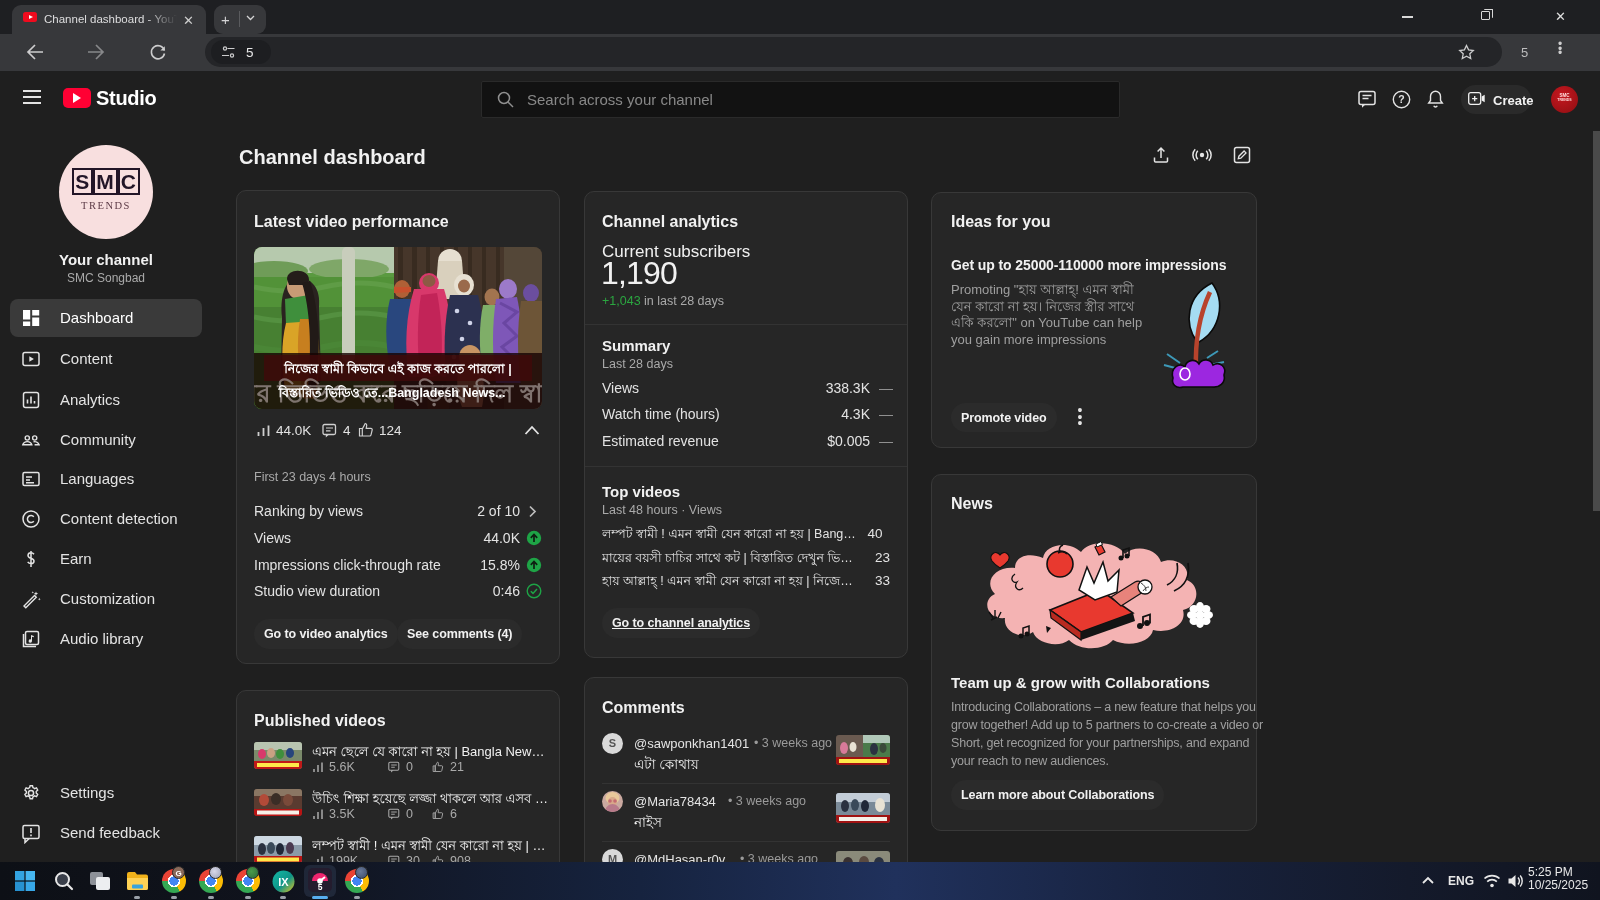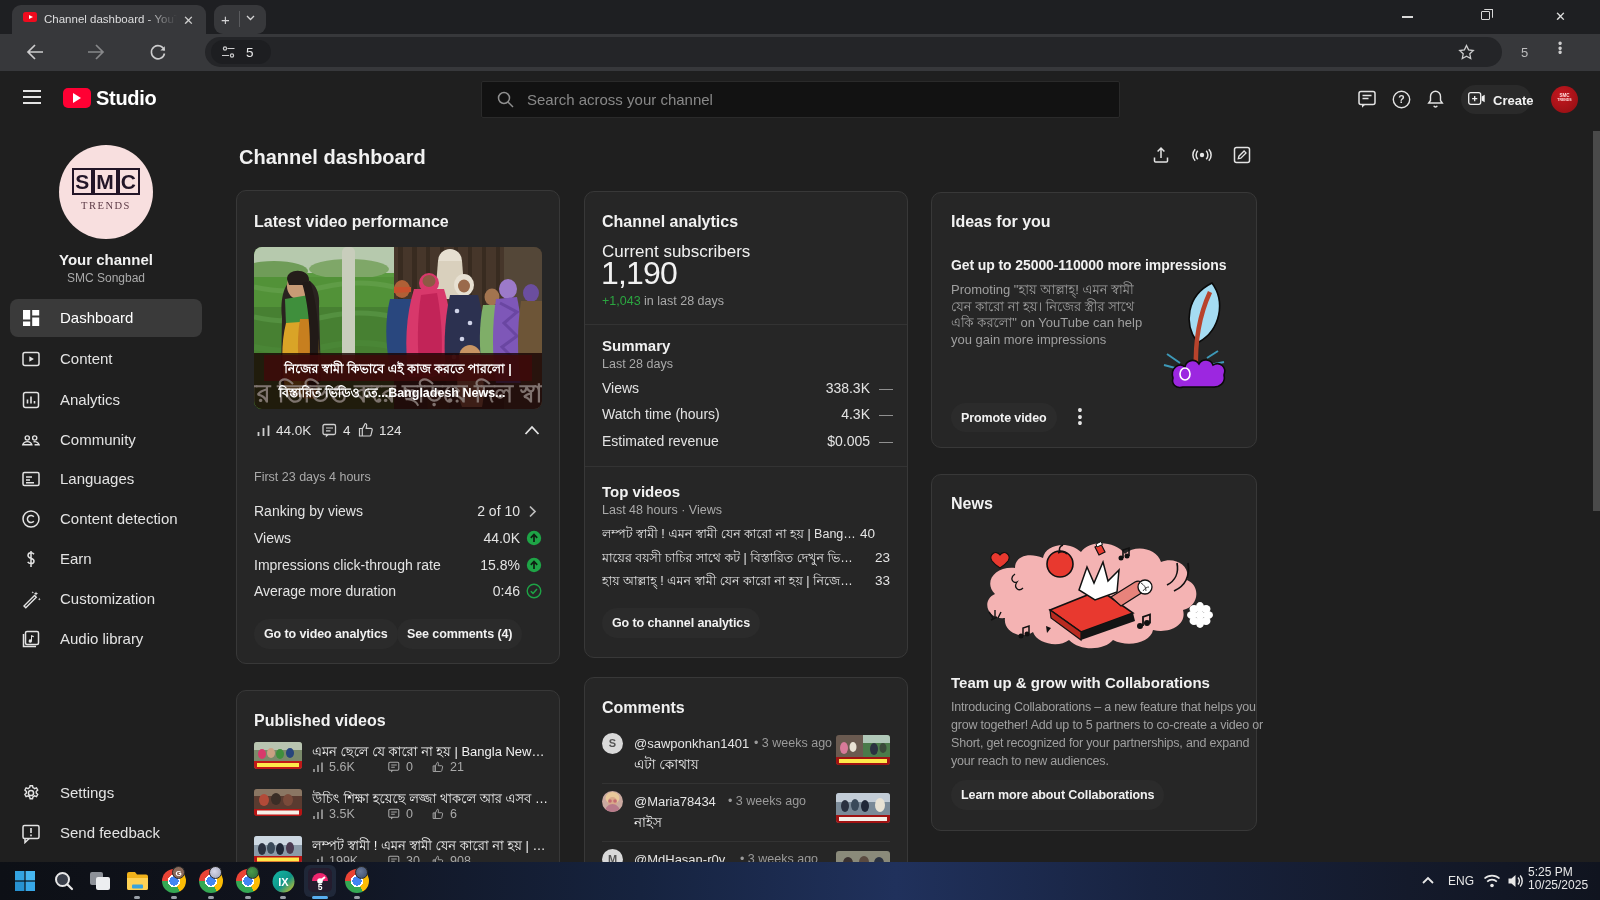--- a/index.html
+++ b/index.html
@@ -332,21 +332,21 @@
       </svg>
     </div>
 <div class="abs" style="left:254px;top:557px;font-size:14px;color:#e3e3e3;">Impressions click-through rate</div>
 <div class="abs" style="left:440px;top:557px;width:80px;text-align:right;font-size:14px;color:#e3e3e3;">15.8%</div>
 <div class="abs" style="left:526px;top:557px;">
       <svg width="16" height="16" viewBox="0 0 16 16">
         <circle cx="8" cy="8" r="7.2" fill="#1ea446"></circle>
         <path d="M8 12V4.8M4.8 7.8L8 4.5l3.2 3.3" stroke="#0f1f12" stroke-width="1.7" fill="none"></path>
       </svg>
     </div>
-<div class="abs" style="left:254px;top:583px;font-size:14px;color:#e3e3e3;">Average more duration</div>
+<div class="abs" style="left:254px;top:583px;font-size:14px;color:#e3e3e3;">Studio view duration</div>
 <div class="abs" style="left:440px;top:583px;width:80px;text-align:right;font-size:14px;color:#e3e3e3;">0:46</div>
 <div class="abs" style="left:526px;top:583px;">
       <svg width="16" height="16" viewBox="0 0 16 16">
         <circle cx="8" cy="8" r="6.8" stroke="#1ea446" stroke-width="1.4" fill="none"></circle>
         <path d="M4.8 8.2l2.2 2.2 4-4.4" stroke="#1ea446" stroke-width="1.5" fill="none"></path>
       </svg>
     </div>
 <div class="btn" style="left:254px;top:619px;height:30px;">Go to video analytics</div>
 <div class="btn" style="left:397px;top:619px;height:30px;">See comments (4)</div>
 
@@ -364,26 +364,26 @@
 <div class="abs" style="left:602px;top:406px;font-size:14px;color:#e3e3e3;">Watch time (hours)</div>
 <div class="abs" style="left:780px;top:406px;width:90px;text-align:right;font-size:14px;color:#e3e3e3;">4.3K</div>
 <div class="abs" style="left:879px;top:406px;font-size:14px;color:#909090;">—</div>
 <div class="abs" style="left:602px;top:433px;font-size:14px;color:#e3e3e3;">Estimated revenue</div>
 <div class="abs" style="left:780px;top:433px;width:90px;text-align:right;font-size:14px;color:#e3e3e3;">$0.005</div>
 <div class="abs" style="left:879px;top:433px;font-size:14px;color:#909090;">—</div>
 <div class="abs" style="left:585px;top:466px;width:322px;height:1px;background:#333333;"></div>
 <div class="abs" style="left:602px;top:483px;font-size:15px;font-weight:700;color:#f1f1f1;">Top videos</div>
 <div class="abs" style="left:602px;top:503px;font-size:12.5px;color:#aaaaaa;">Last 48 hours · Views</div>
 <div class="abs" style="left:602px;top:525px;width:256px;font-size:12.5px;color:#e3e3e3;white-space:nowrap;overflow:hidden;text-overflow:ellipsis;">লম্পট স্বামী ! এমন স্বামী যেন কারো না হয় | Bangladesh ...</div>
-<div class="abs" style="left:860px;top:526px;width:30px;text-align:left;font-size:13.5px;color:#e3e3e3;">40</div>
+<div class="abs" style="left:860px;top:526px;width:30px;text-align:center;font-size:13.5px;color:#e3e3e3;">40</div>
 <div class="abs" style="left:602px;top:549px;width:256px;font-size:12.5px;color:#e3e3e3;white-space:nowrap;overflow:hidden;text-overflow:ellipsis;">মায়ের বয়সী চাচির সাথে কট | বিস্তারিত দেখুন ভিডিও তে | ...</div>
 <div class="abs" style="left:860px;top:550px;width:30px;text-align:right;font-size:13.5px;color:#e3e3e3;">23</div>
 <div class="abs" style="left:602px;top:572px;width:256px;font-size:12.5px;color:#e3e3e3;white-space:nowrap;overflow:hidden;text-overflow:ellipsis;">হায় আল্লাহ্ ! এমন স্বামী যেন কারো না হয় | নিজের স্ত্রীর সা...</div>
 <div class="abs" style="left:860px;top:573px;width:30px;text-align:right;font-size:13.5px;color:#e3e3e3;">33</div>
-<div class="btn" style="left:602px;top:608px;height:30px;">Go to channel analytics</div>
+<div class="btn" style="left:602px;top:608px;height:30px;text-decoration:underline;">Go to channel analytics</div>
 
 <div class="card" style="left:931px;top:192px;width:326px;height:256px;"></div>
 <div class="abs ctitle" style="left:951px;top:213px;">Ideas for you</div>
 <div class="abs" style="left:951px;top:257px;font-size:14px;font-weight:700;color:#f1f1f1;letter-spacing:-0.1px;">Get up to 25000-110000 more impressions</div>
 <div class="abs" style="left:951px;top:282px;font-size:13px;color:#9f9f9f;line-height:16.5px;white-space:nowrap;">Promoting "হায় আল্লাহ্! এমন স্বামী<br>যেন কারো না হয়। নিজের স্ত্রীর সাথে<br>একি করলো" on YouTube can help<br>you gain more impressions</div>
 <div class="abs" style="left:1152px;top:278px;">
       <svg width="80" height="112" viewBox="0 0 80 112">
 <path d="M45 64 C 32 46, 34 18, 60 5 C 74 24, 68 52, 47 64 Z" fill="#a5dcf2" stroke="#0a0a0a" stroke-width="1.6"></path>
 <path d="M44 92 C 43 66, 46 40, 58 14" stroke="#b8432c" stroke-width="4.5" fill="none"></path>
 <path d="M15 76 l13 9M12 87 l15 4M66 73 l-11 7M72 84 l-14 3" stroke="#3d99b8" stroke-width="2" fill="none"></path>
@@ -660,21 +660,21 @@
         <text x="12" y="22" text-anchor="middle" font-size="8.5" font-weight="bold" fill="#fff" font-family="Liberation Sans">5</text>
       </svg>
     </div>
 <div class="abs" style="left:312px;top:896px;width:16px;height:3px;border-radius:2px;background:#58aef0;"></div>
 
 <div class="abs" style="left:1421px;top:875px;">
       <svg width="14" height="10" viewBox="0 0 14 10">
         <path d="M2 8l5-5 5 5" stroke="#e8e8e8" stroke-width="1.8" fill="none"></path>
       </svg>
     </div>
-<div class="abs" style="left:1448px;top:874px;font-size:12px;font-weight:400;color:#e8e8e8;">ENG</div>
+<div class="abs" style="left:1448px;top:874px;font-size:12px;font-weight:700;color:#e8e8e8;">ENG</div>
 <div class="abs" style="left:1483px;top:873px;">
       <svg width="18" height="16" viewBox="0 0 18 16">
         <path d="M1.5 5.5a11 11 0 0 1 15 0" stroke="#e8e8e8" stroke-width="1.7" fill="none"></path>
         <path d="M4.2 8.6a7 7 0 0 1 9.6 0" stroke="#e8e8e8" stroke-width="1.7" fill="none"></path>
         <circle cx="9" cy="12.5" r="1.8" fill="#e8e8e8"></circle>
       </svg>
     </div>
 <div class="abs" style="left:1507px;top:873px;">
       <svg width="17" height="16" viewBox="0 0 17 16">
         <path d="M1.5 5.5h3l4-3.5v12l-4-3.5h-3z" fill="#e8e8e8"></path>

